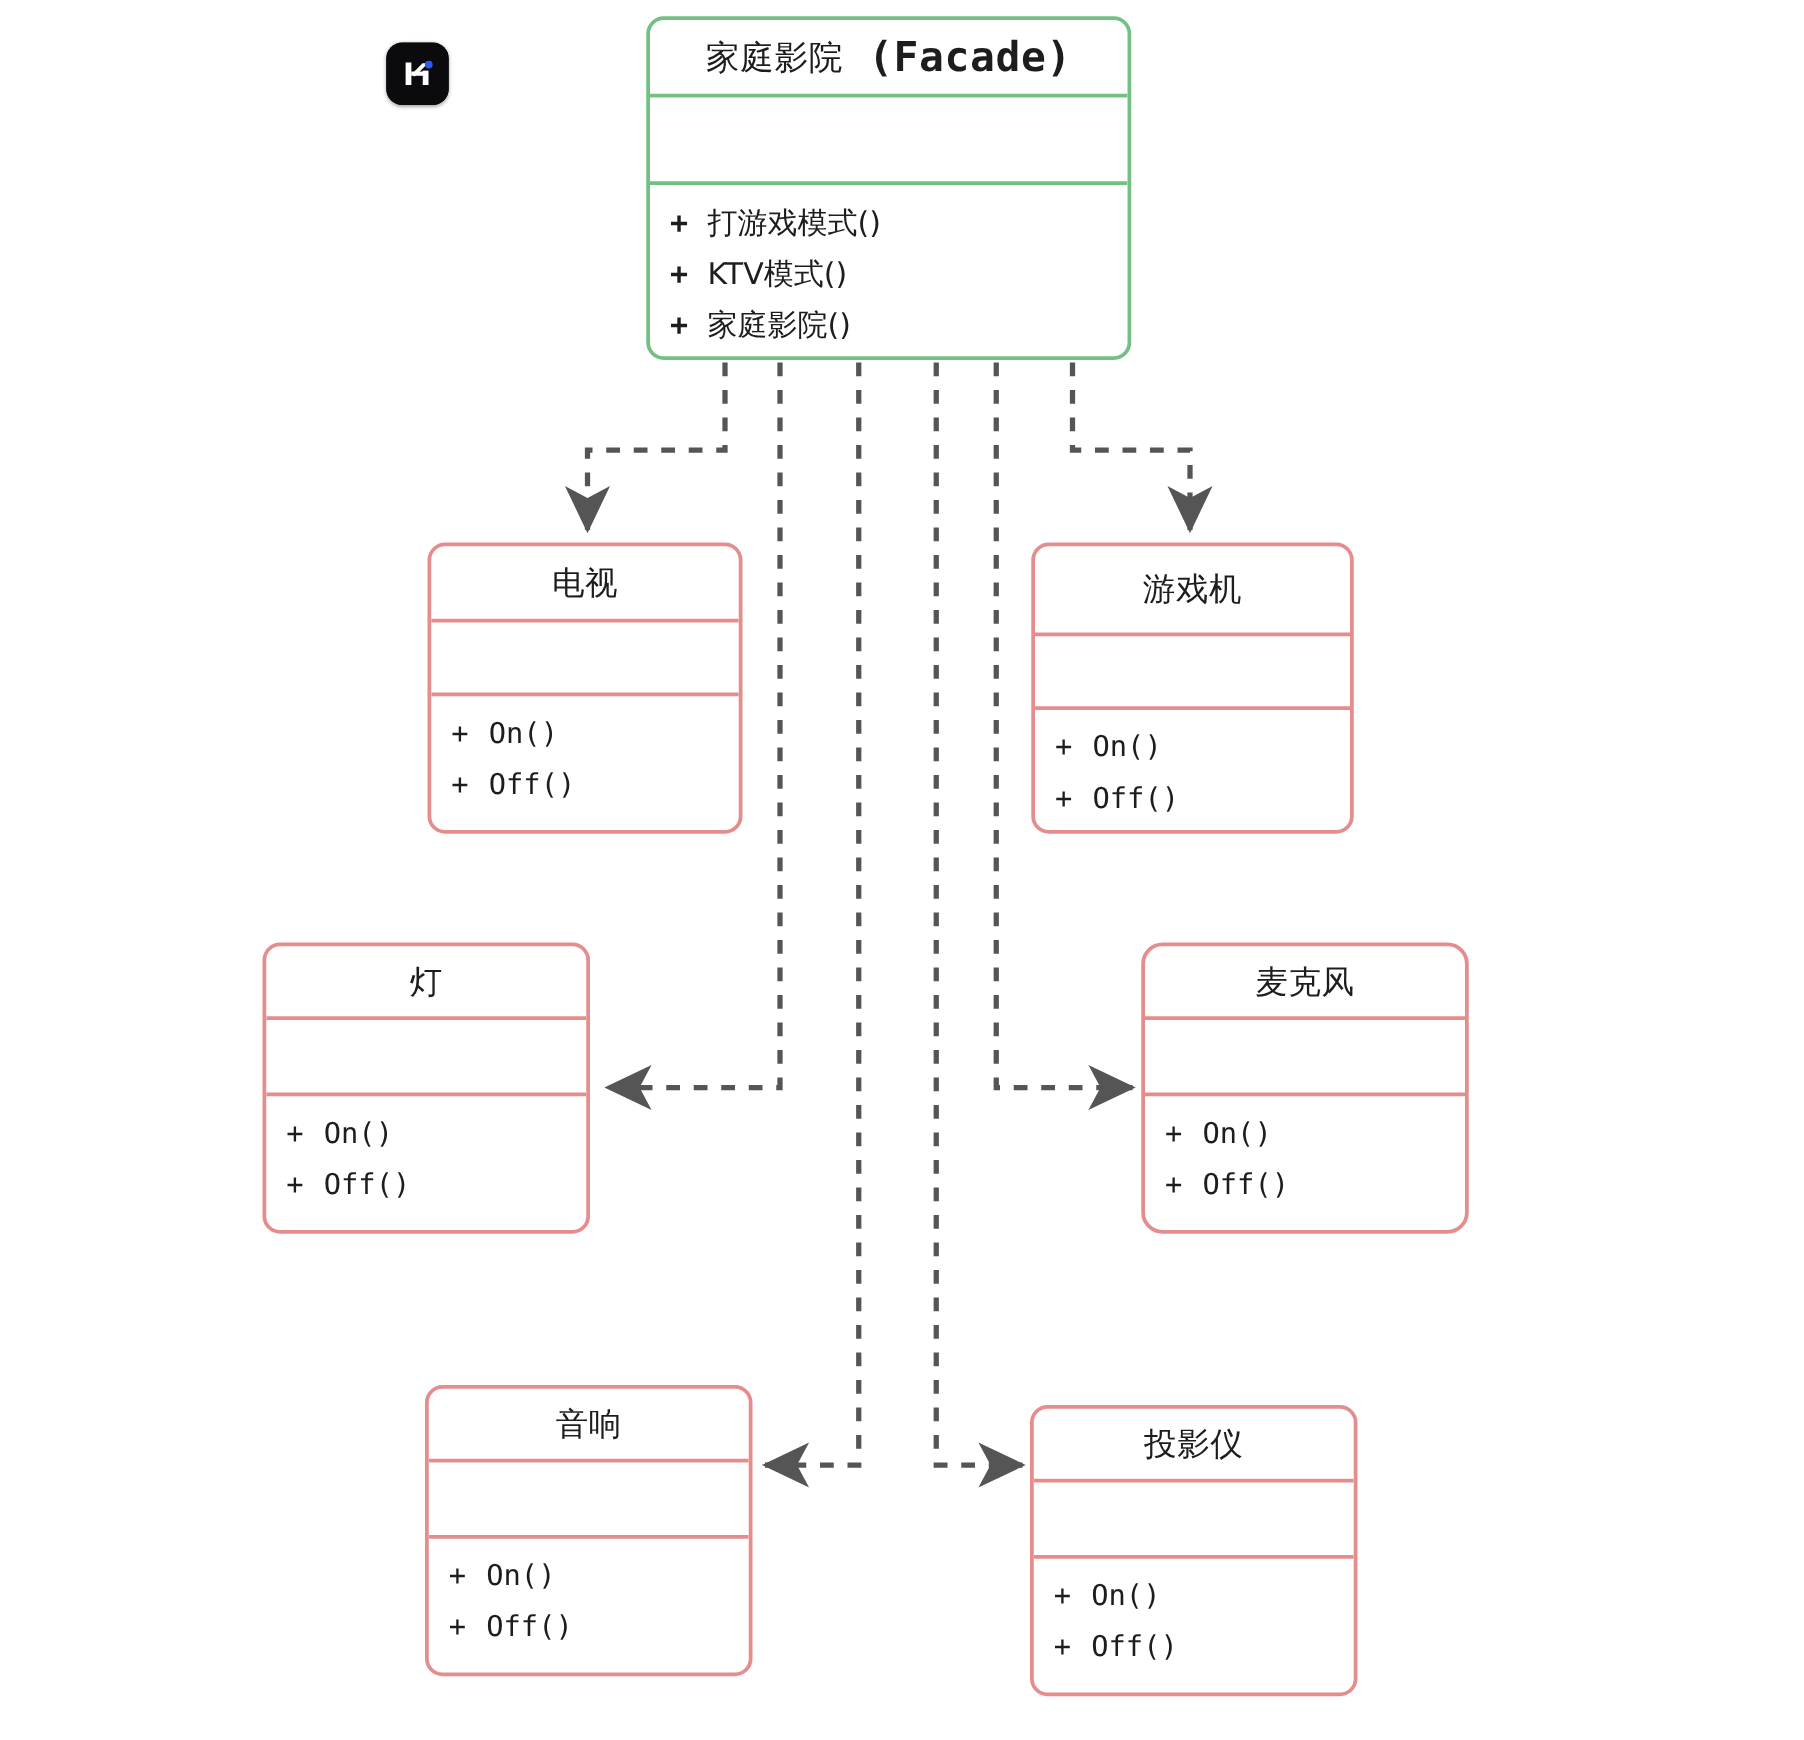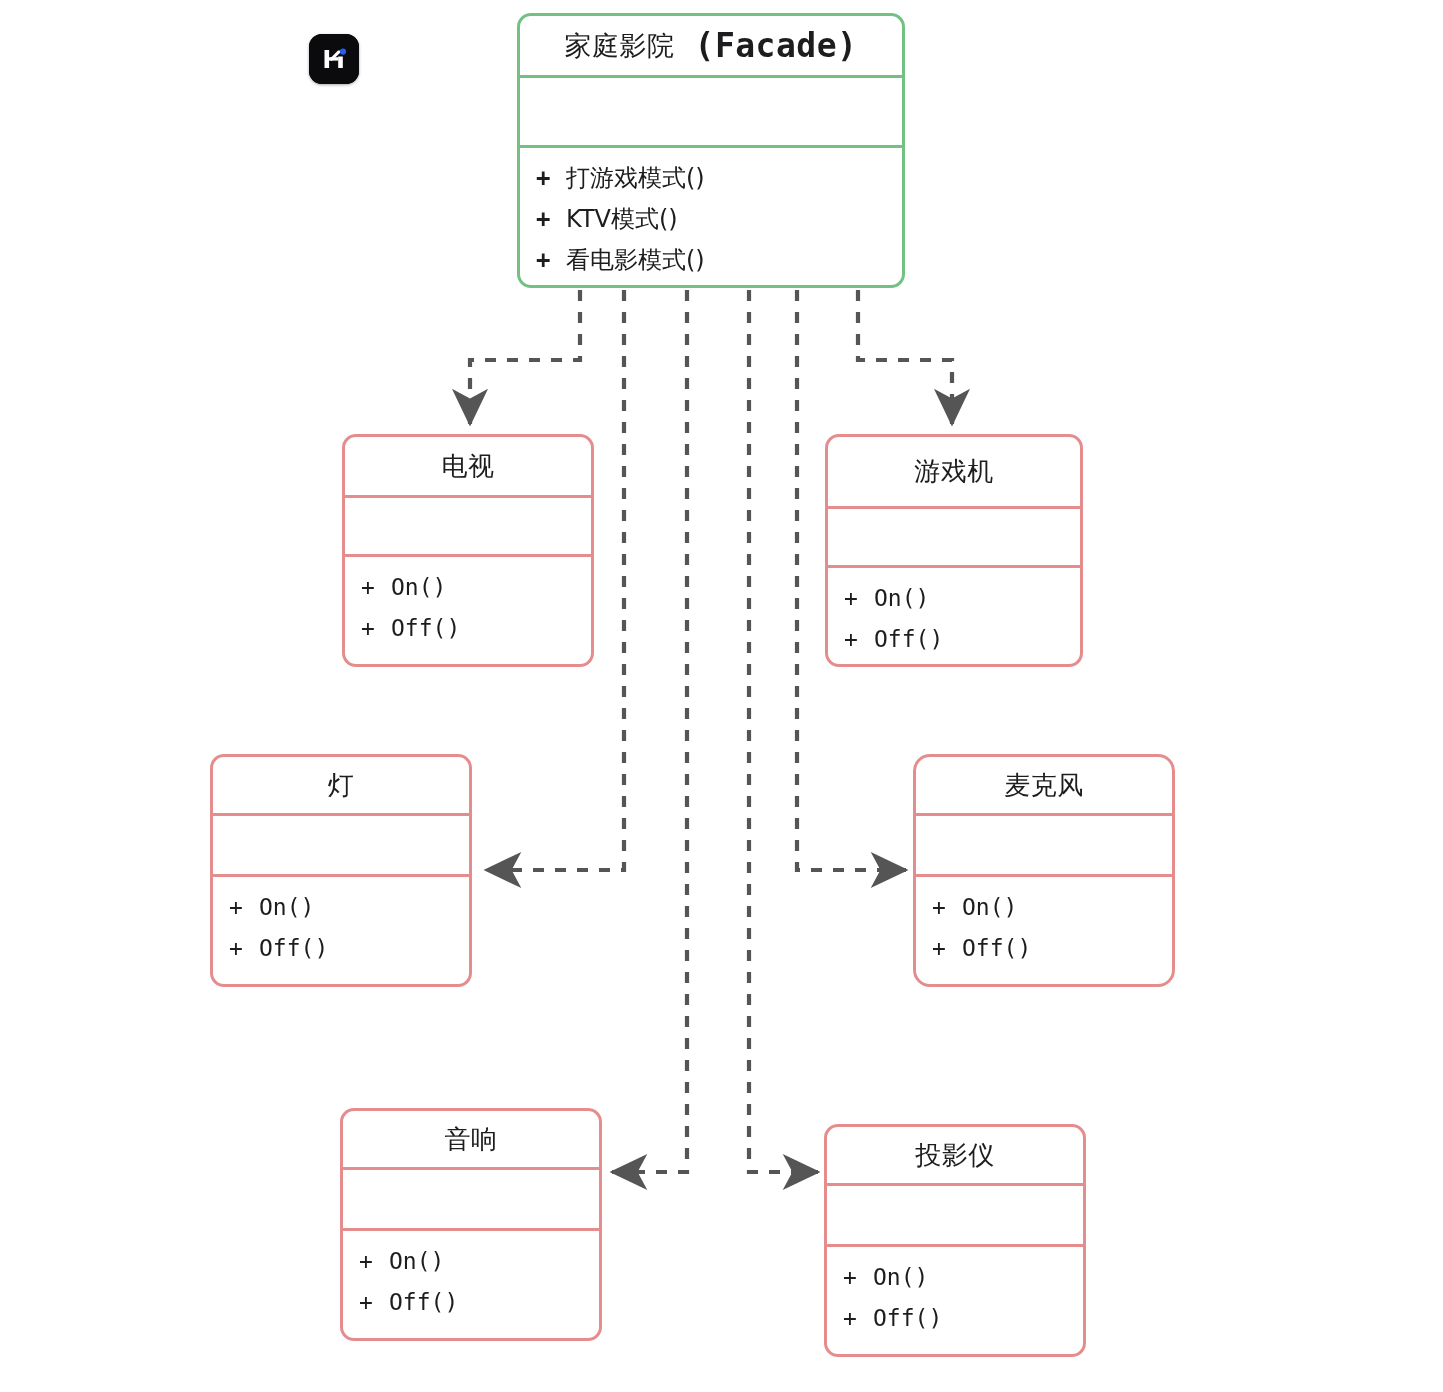--- a/index.html
+++ b/index.html
@@ -159,21 +159,21 @@
       <div class="op">
         <span class="vis">+</span>
         <span>打游戏模式()</span>
       </div>
       <div class="op">
         <span class="vis">+</span>
         <span>KTV模式()</span>
       </div>
       <div class="op">
         <span class="vis">+</span>
-        <span>看电影模式()</span>
+        <span>家庭影院()</span>
       </div>
     </div>
   </div>
 
   <div class="uml" style="left:342px; top:434px; width:252px; height:233px;">
     <div class="title" style="height:61px;">电视</div>
     <div class="attrs" style="height:59px;"></div>
     <div class="ops">
       <div class="op">
         <span class="vis">+</span>

